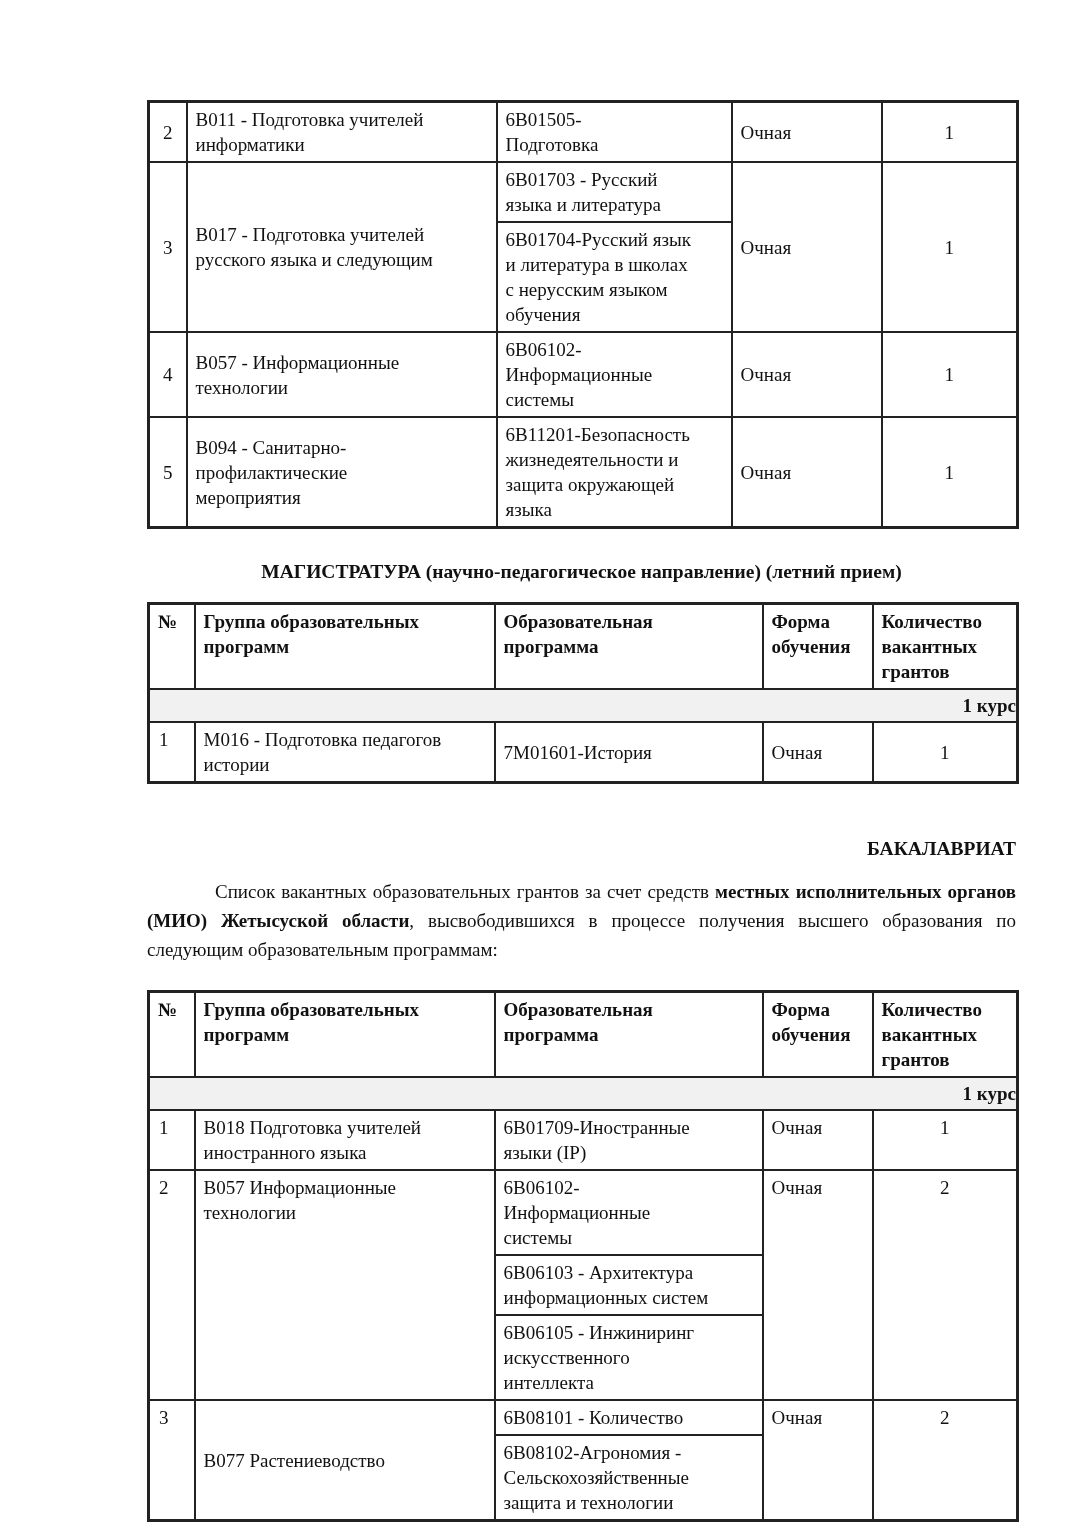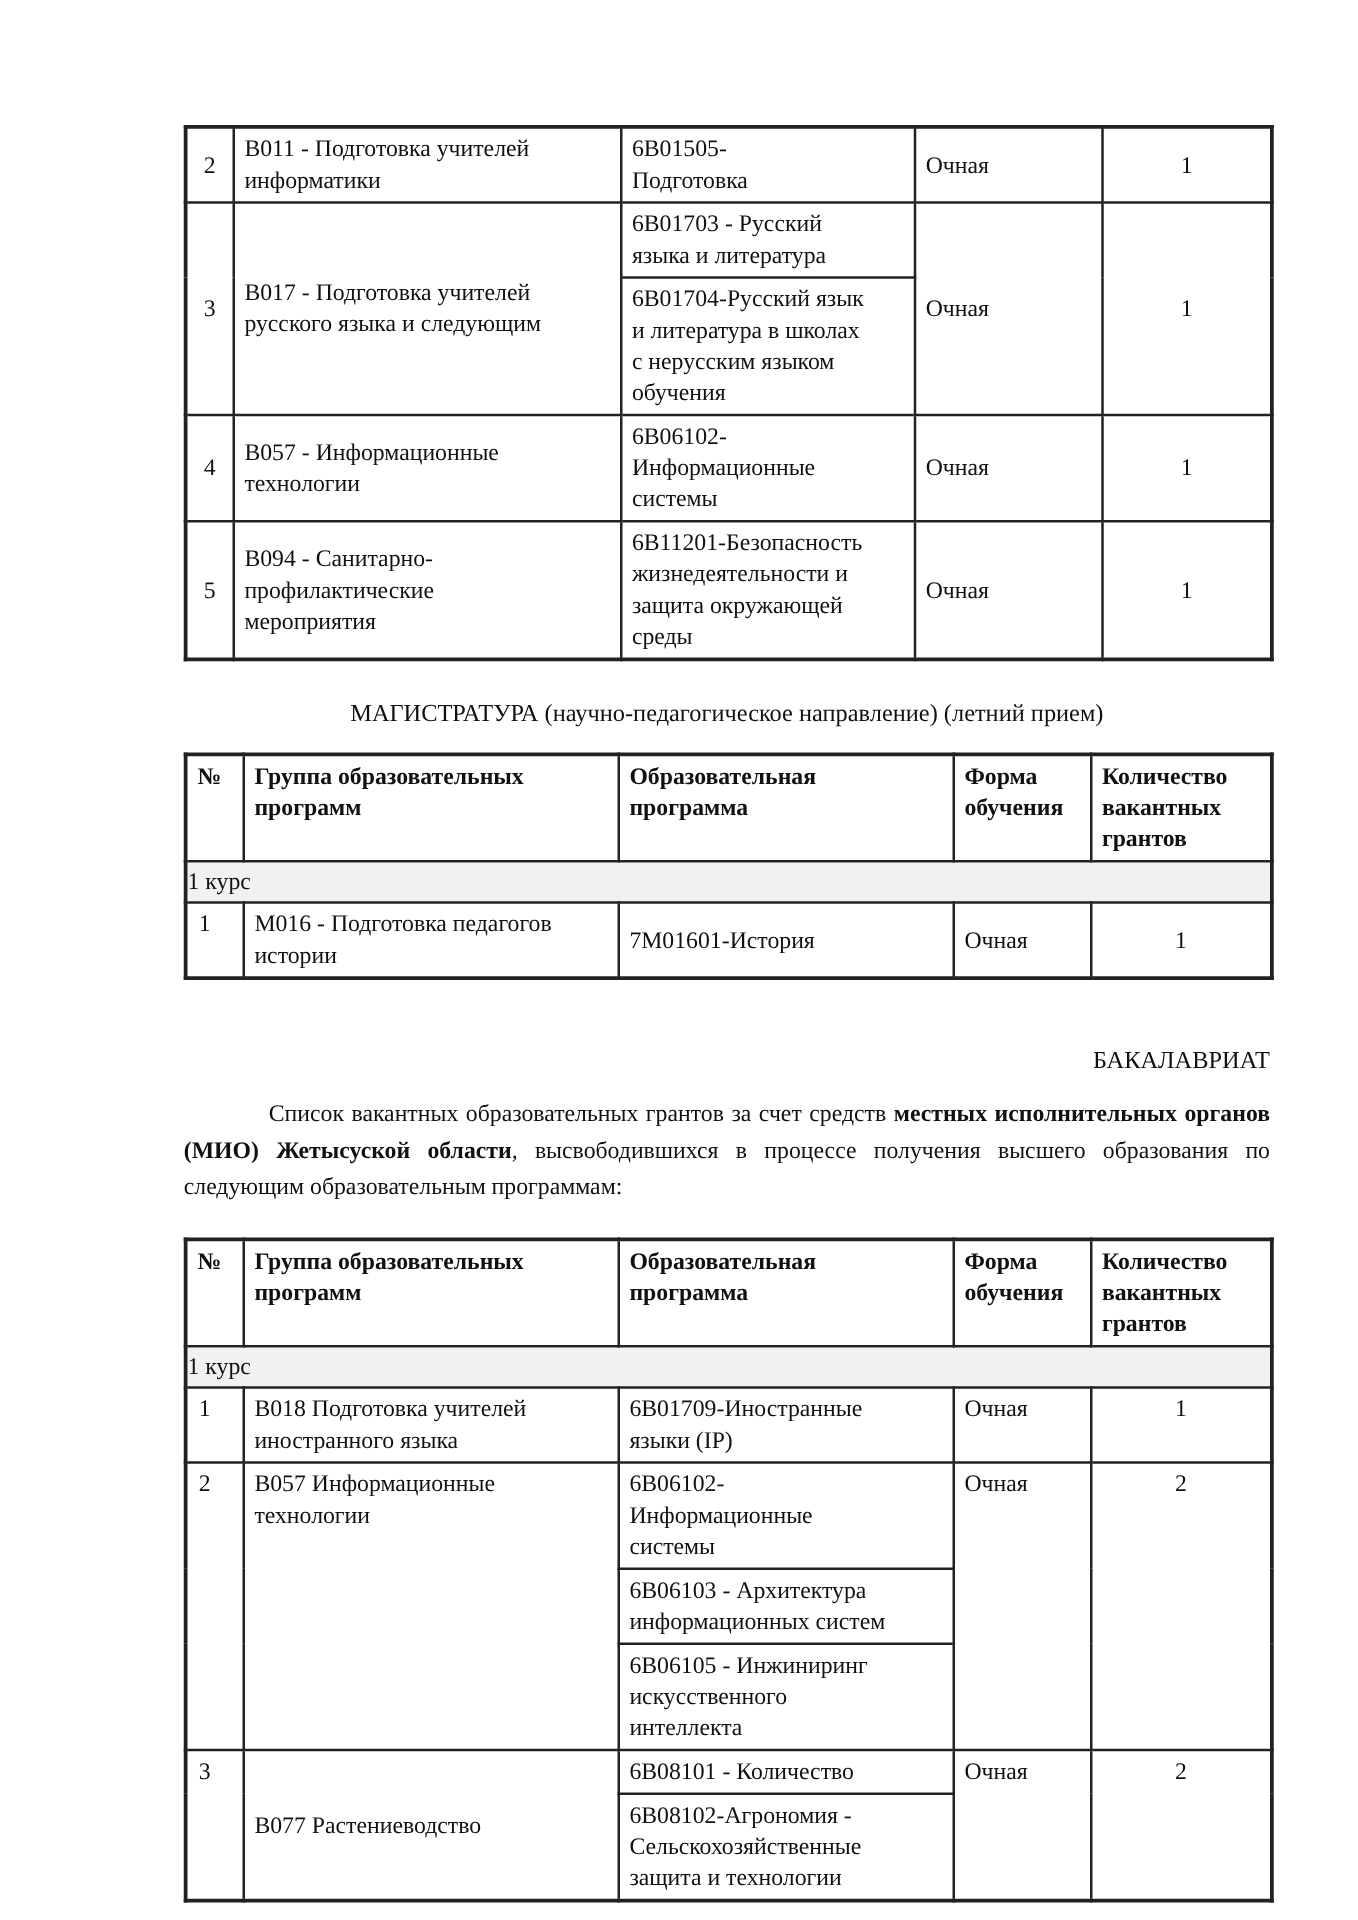--- a/index.html
+++ b/index.html
@@ -32,25 +32,25 @@
   }
   th{font-weight:bold;vertical-align:top;}
   .t-top td{vertical-align:middle;}
   .t-bach td{vertical-align:top;}
   .va-m{vertical-align:middle !important;margin-top:45px;}
   .num-c{text-align:center;}
   .num-l{text-align:left;padding-left:9px;vertical-align:top;}
   .grants{text-align:center;}
   .course td{
     background:var(--band);
-    text-align:left;font-weight:normal;
+    text-align:right;font-weight:bold;
     padding:3px 0;
   }
   .doc-heading{
-    text-align:center;font-weight:normal;font-size:19.5px;
+    text-align:center;font-weight:bold;font-size:19.5px;
     margin:30px 0 18px 0;
   }
   .doc-heading.bach{margin:52px 0 16px 0;text-align:right;}
   .intro{
     text-align:justify;
     text-indent:68px;
     margin:2px 0 26px 0;
     line-height:29px;
   }
   .t-mag{margin-bottom:0;}
@@ -104,21 +104,21 @@
         <td class="grants">1</td>
       </tr>
       <tr>
         <td class="num-c">5</td>
         <td>В094 - Санитарно-
 профилактические
 мероприятия</td>
         <td>6В11201-Безопасность
 жизнедеятельности и
 защита окружающей
-среды</td>
+языка</td>
         <td>Очная</td>
         <td class="grants">1</td>
       </tr>
     </tbody>
   </table>
 
   <div class="doc-heading">МАГИСТРАТУРА (научно-педагогическое направление) (летний прием)</div>
 
   <table class="t-mag">
     <colgroup>

